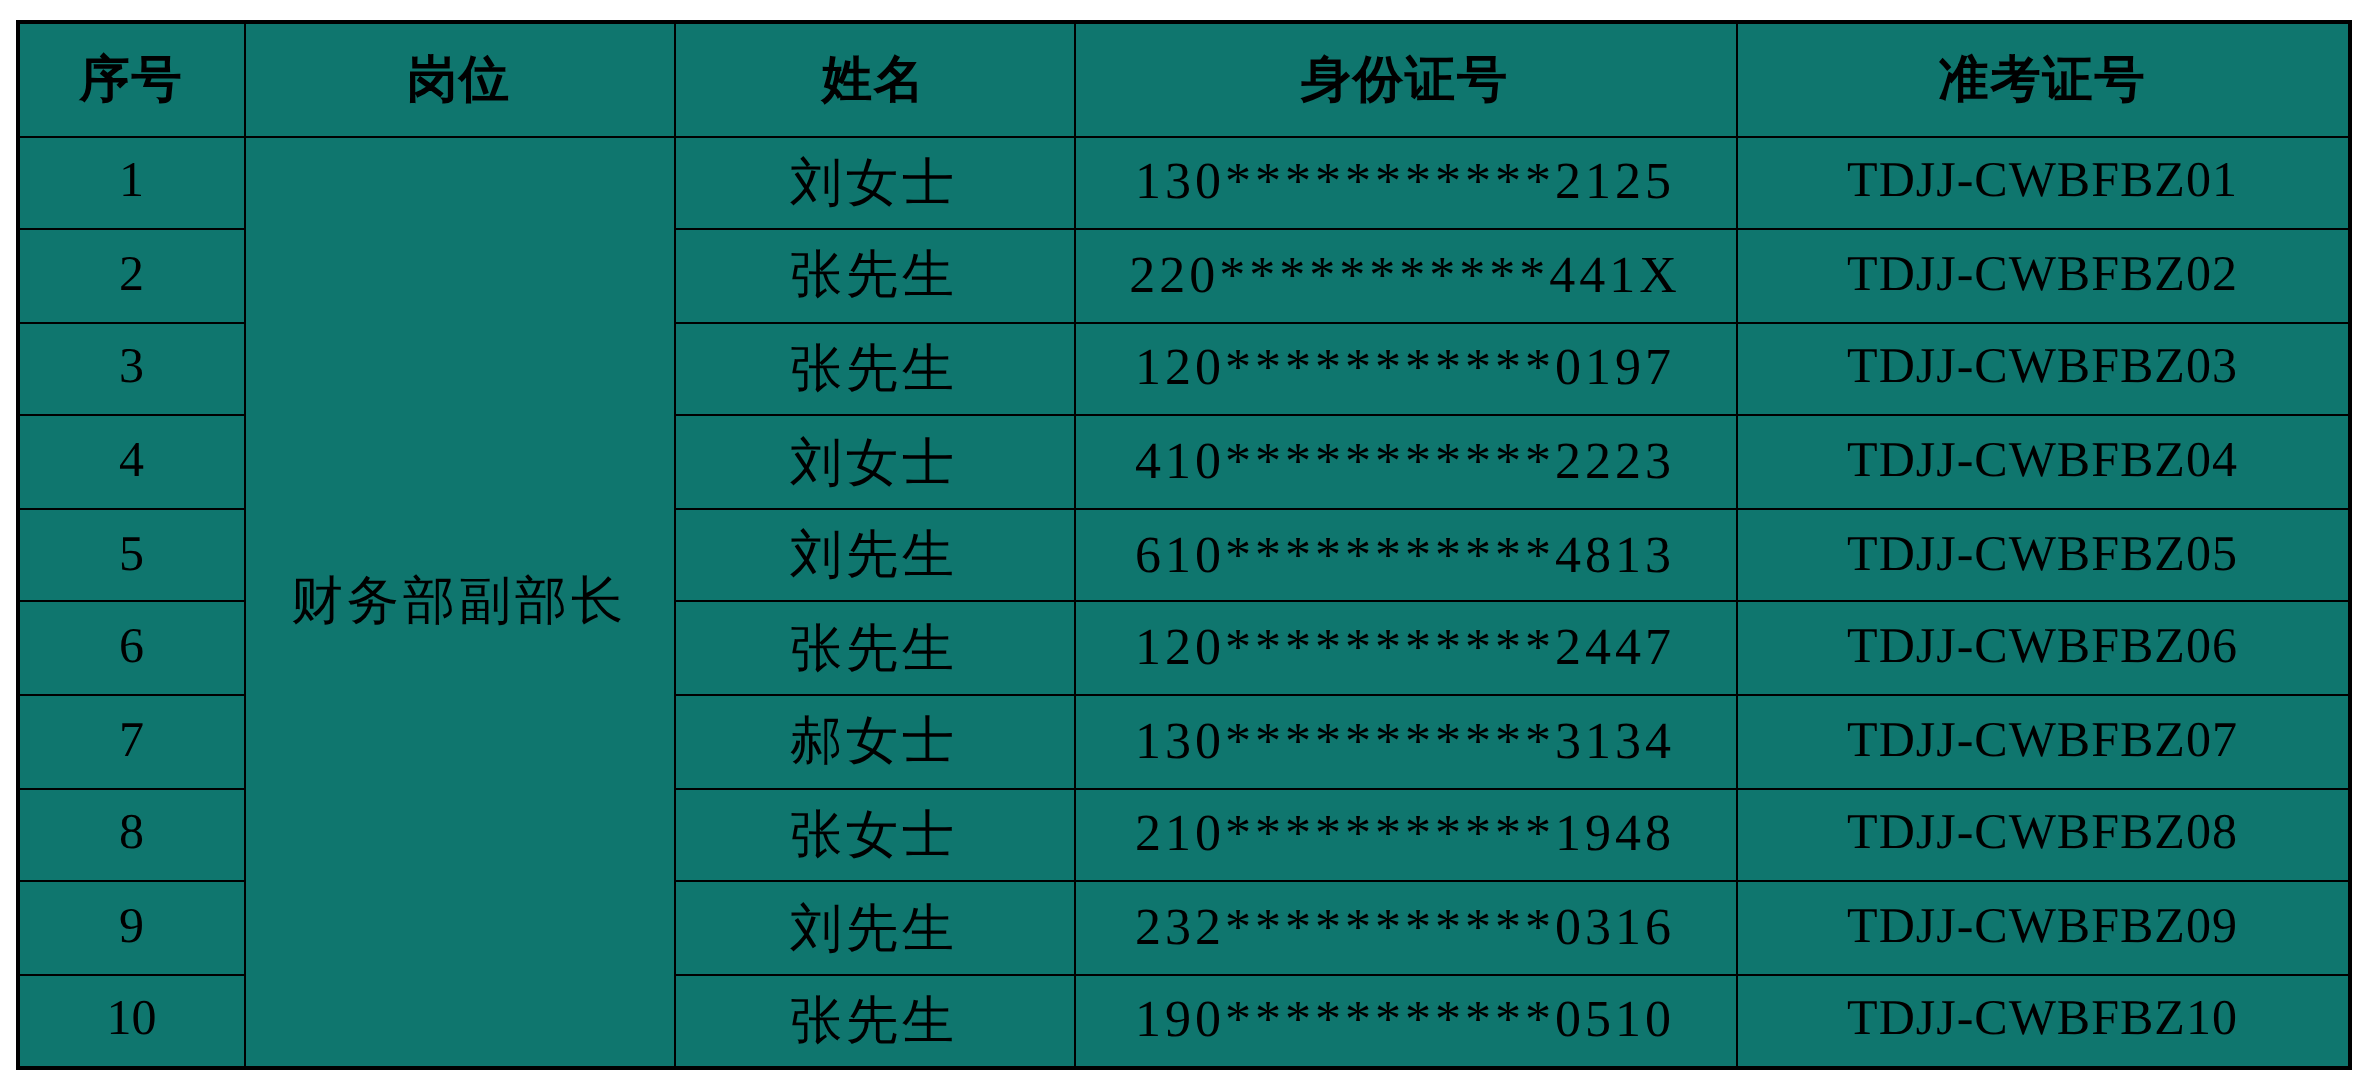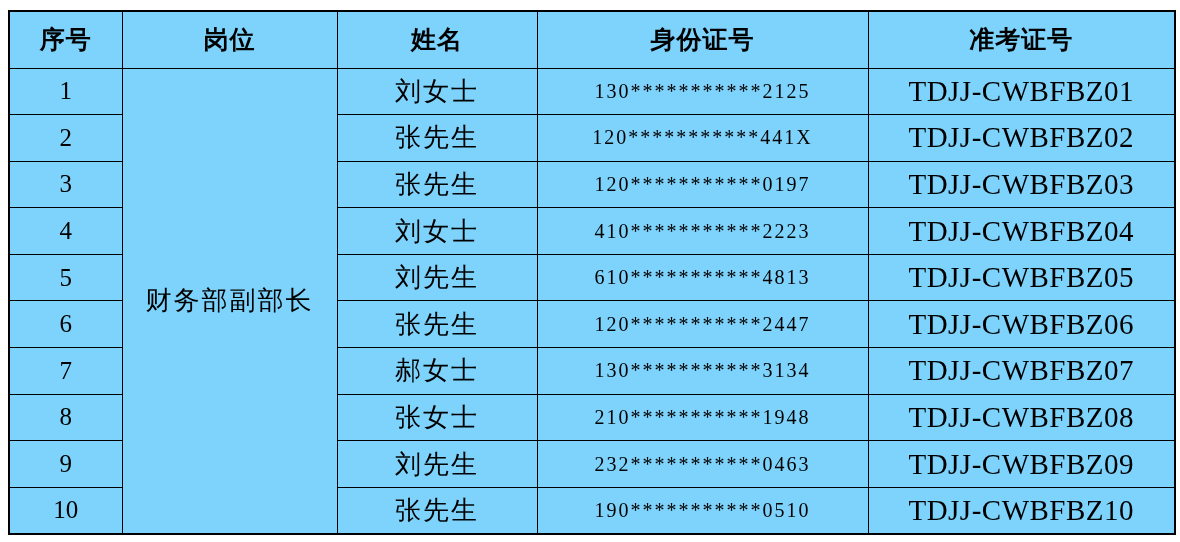--- a/index.html
+++ b/index.html
@@ -19,21 +19,21 @@
     overflow: hidden;
   }
   table.roster {
     position: absolute;
     left: 8px;
     top: 10px;
     width: 1166px;
     height: 524px;
     border-collapse: collapse;
     table-layout: fixed;
-    background: #7dd3fc;
+    background: #0f766e;
   }
   table.roster, table.roster td, table.roster th {
     border: 1px solid #000000;
   }
   table.roster {
     border: 2px solid #000000;
   }
   th, td {
     text-align: center;
     vertical-align: middle;
@@ -44,22 +44,22 @@
   thead tr { height: 57px; }
   tbody tr { height: 46.6px; }
   th {
     font-size: 25px;
     font-weight: bold;
     letter-spacing: 1px;
   }
   td { font-size: 26px; }
   td.cn { letter-spacing: 2px; margin-left: 20px; }
   td.num { font-size: 25px; }
-  td.idnum { letter-spacing: 2px; font-size: 20px; }
-  td.ticket { letter-spacing: 0.5px; font-size: 29px; }
+  td.idnum { letter-spacing: 2px; font-size: 26px; }
+  td.ticket { letter-spacing: 0.5px; font-size: 25px; }
   col.c-no { width: 113px; }
   col.c-pos { width: 215px; }
   col.c-name { width: 200px; }
   col.c-id { width: 331px; }
   col.c-ticket { width: 307px; }
 </style>
 </head>
 <body>
 
 <div class="page">
@@ -84,21 +84,21 @@
       <tr>
         <td class="num">1</td>
         <td class="cn" rowspan="10">财务部副部长</td>
         <td class="cn">刘女士</td>
         <td class="idnum">130***********2125</td>
         <td class="ticket">TDJJ-CWBFBZ01</td>
       </tr>
       <tr>
         <td class="num">2</td>
         <td class="cn">张先生</td>
-        <td class="idnum">120***********441X</td>
+        <td class="idnum">220***********441X</td>
         <td class="ticket">TDJJ-CWBFBZ02</td>
       </tr>
       <tr>
         <td class="num">3</td>
         <td class="cn">张先生</td>
         <td class="idnum">120***********0197</td>
         <td class="ticket">TDJJ-CWBFBZ03</td>
       </tr>
       <tr>
         <td class="num">4</td>
@@ -126,21 +126,21 @@
       </tr>
       <tr>
         <td class="num">8</td>
         <td class="cn">张女士</td>
         <td class="idnum">210***********1948</td>
         <td class="ticket">TDJJ-CWBFBZ08</td>
       </tr>
       <tr>
         <td class="num">9</td>
         <td class="cn">刘先生</td>
-        <td class="idnum">232***********0463</td>
+        <td class="idnum">232***********0316</td>
         <td class="ticket">TDJJ-CWBFBZ09</td>
       </tr>
       <tr>
         <td class="num">10</td>
         <td class="cn">张先生</td>
         <td class="idnum">190***********0510</td>
         <td class="ticket">TDJJ-CWBFBZ10</td>
       </tr>
     </tbody>
   </table>

